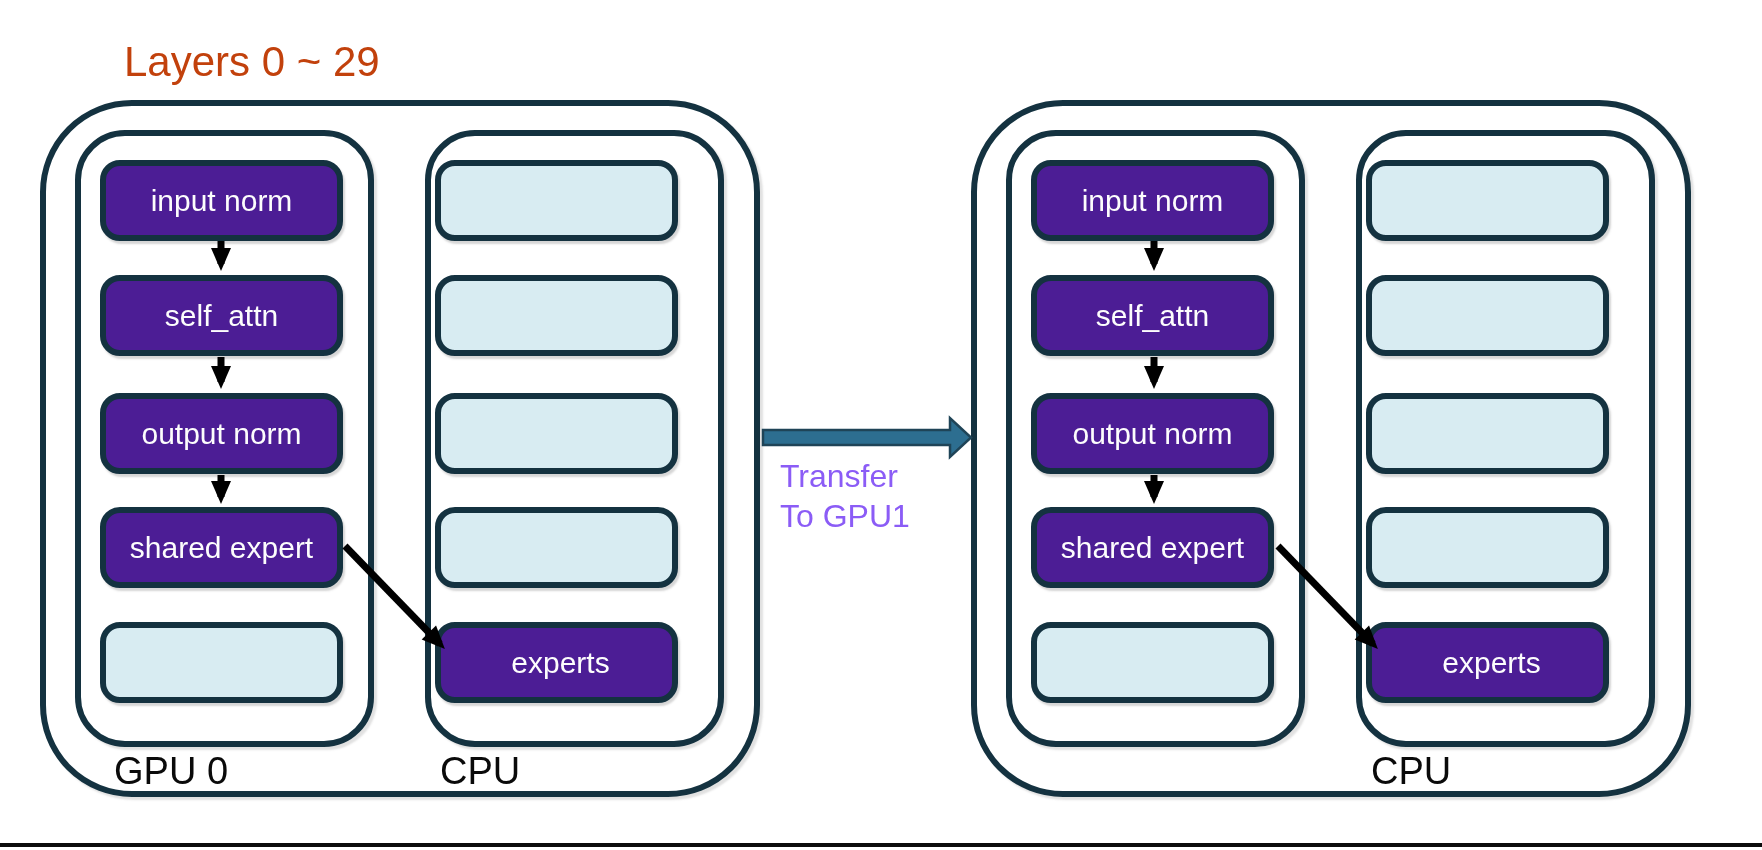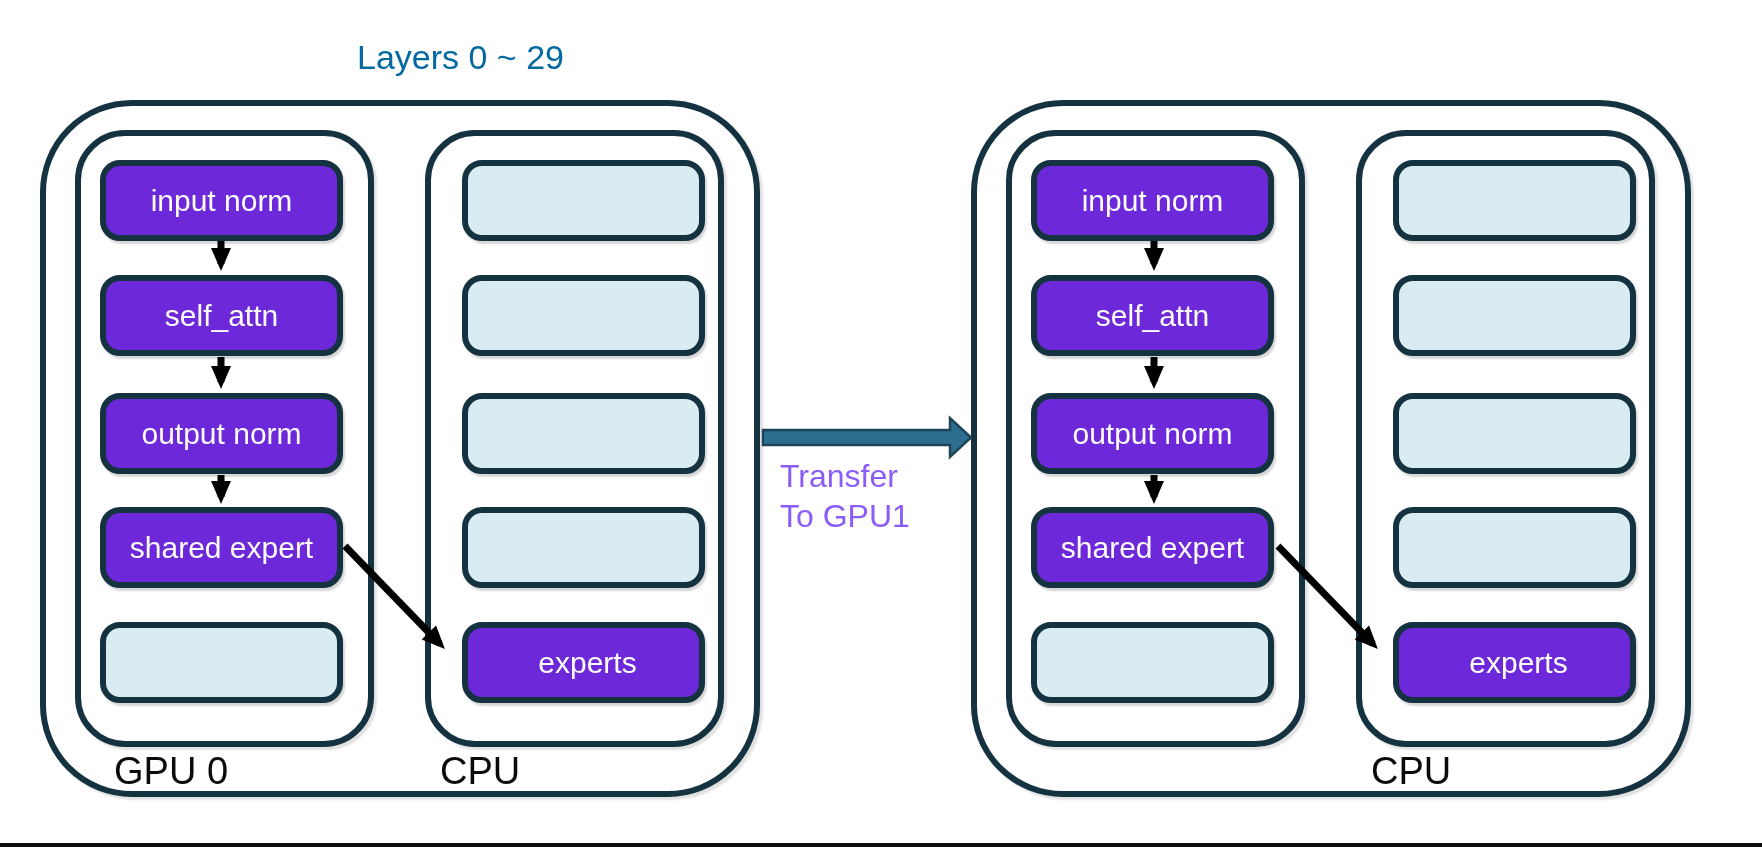--- a/index.html
+++ b/index.html
@@ -5,42 +5,42 @@
   html,body{margin:0;padding:0;background:#ffffff;}
   body{width:1762px;height:850px;position:relative;overflow:hidden;
        font-family:"Liberation Sans", sans-serif;}
   .canvas{position:absolute;left:0;top:0;width:1762px;height:850px;}
 
   
   .group{position:absolute;top:100px;width:720px;height:697px;}
   .g0{left:40px;}
   .g1{left:971px;}
 
-  .title{position:absolute;top:-62px;width:440px;text-align:right;
-         font-size:34px;color:#0369a1;letter-spacing:0;}
+  .title{position:absolute;top:-62px;width:440px;text-align:left;
+         font-size:42px;color:#c2410c;letter-spacing:0;}
   .g0 .title{left:84px;}
   .g1 .title{left:151px;}
 
   .outer{position:absolute;inset:0;border:6px solid #143240;border-radius:92px;
          background:#ffffff;box-shadow:3px 3px 2px rgba(90,90,90,0.18);}
 
   .col{position:absolute;top:30px;width:287px;height:605px;
        border:6px solid #143240;border-radius:50px;background:#ffffff;
        box-shadow:3px 3px 2px rgba(90,90,90,0.18);}
   .col.gpu{left:35px;}
   .col.cpu{left:385px;}
 
   .box{position:absolute;width:243px;height:81px;box-sizing:border-box;
        border:6px solid #143240;border-radius:20px;
        display:flex;align-items:center;justify-content:center;
        font-size:30px;box-shadow:2px 3px 2px rgba(90,90,90,0.25);}
   .gpu-col{left:60px;}
-  .cpu-col{left:422px;padding-left:8px;}
+  .cpu-col{left:395px;padding-left:8px;}
   .r1{top:60px}.r2{top:175px}.r3{top:293px}.r4{top:407px}.r5{top:522px}
-  .salmon{background:#6d28d9;color:#fdfdfd;}
+  .salmon{background:#4c1d95;color:#fdfdfd;}
   .blue{background:#D8ECF2;color:#143240;}
 
   .device-label{position:absolute;top:650px;width:240px;
                 font-size:38px;color:#0a0a0a;}
   .gpu-label{left:74px;}
   .cpu-label{left:400px;}
 
   .arrows{position:absolute;left:0;top:0;width:1762px;height:850px;
           pointer-events:none;}
 

